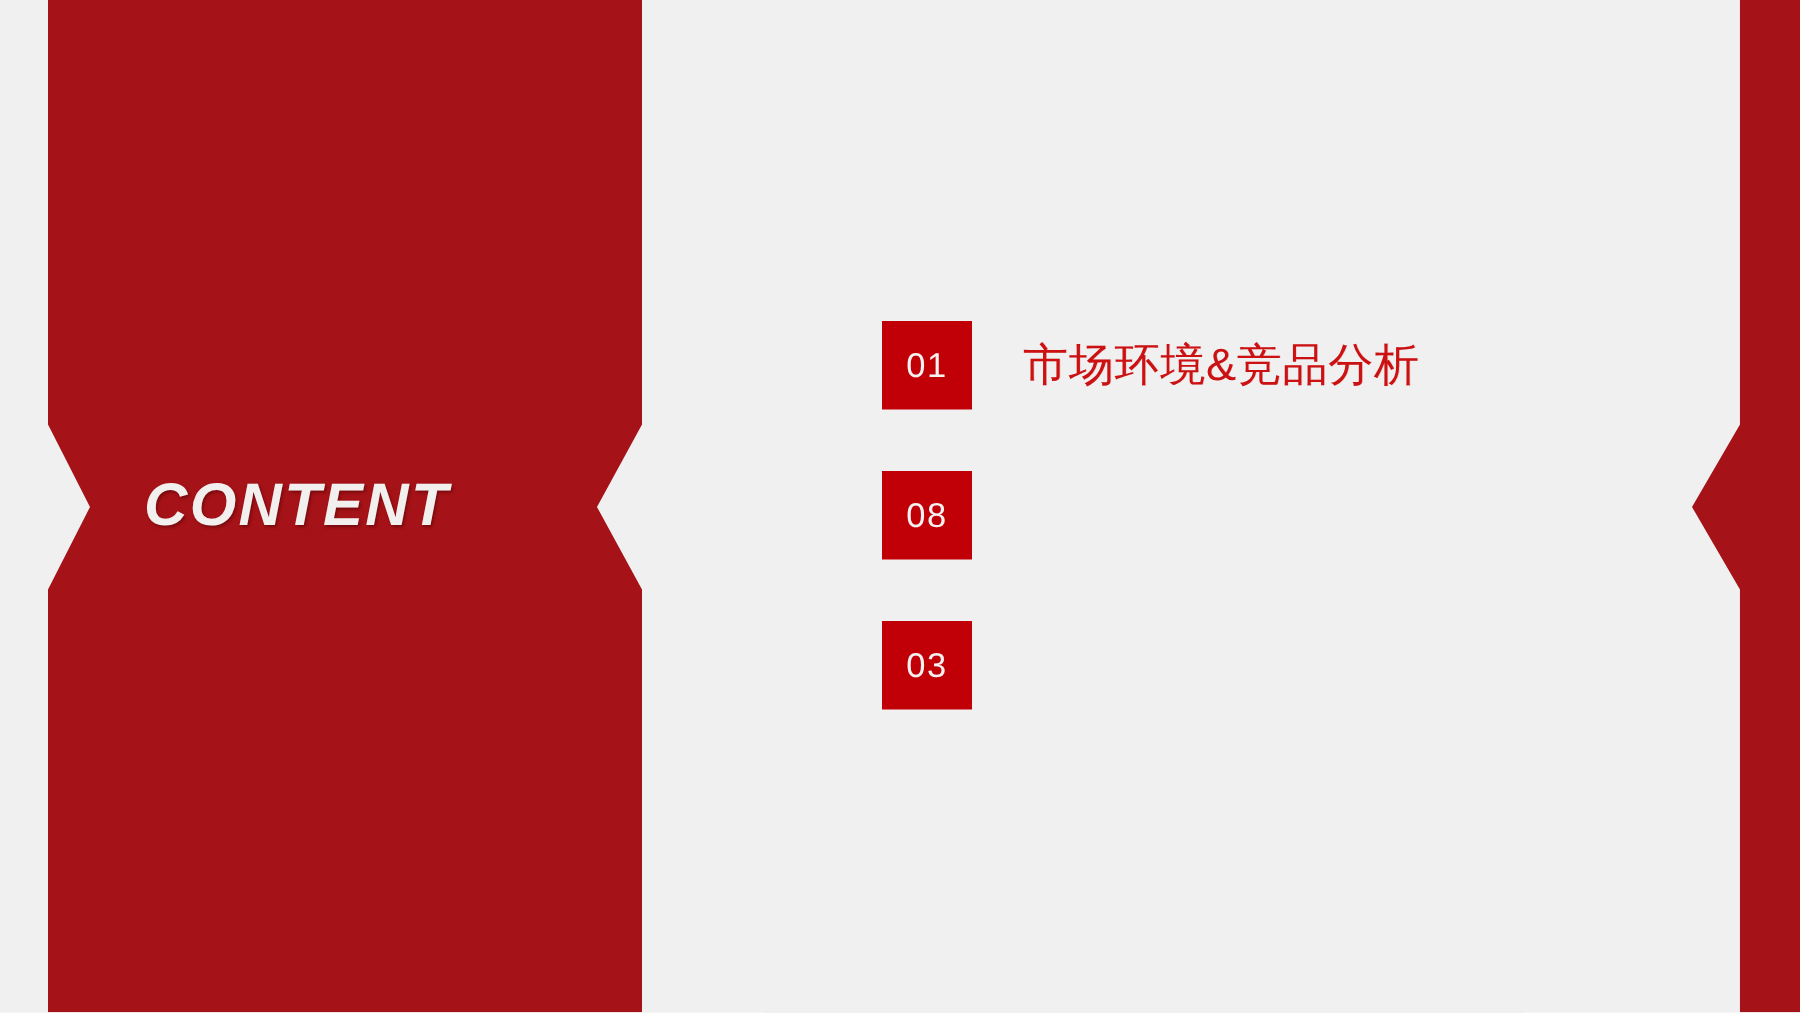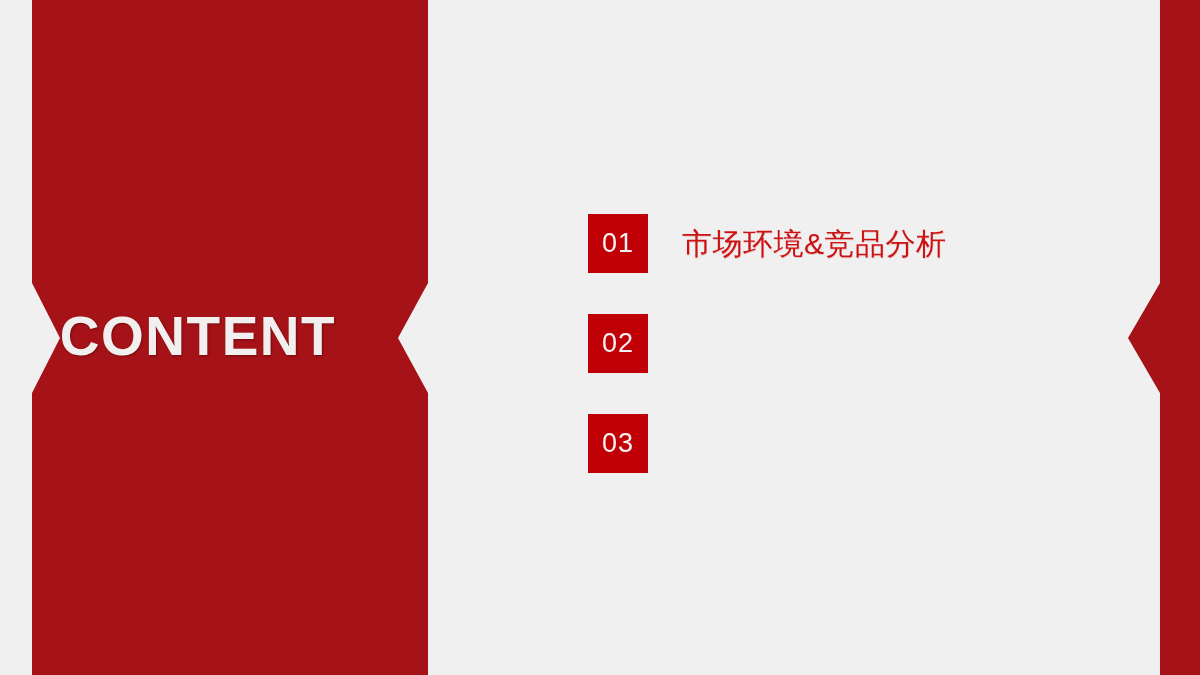--- a/index.html
+++ b/index.html
@@ -47,27 +47,28 @@
     left: 0;
     top: 0;
     width: 396px;
     height: 675px;
     display: flex;
     align-items: center;
     justify-content: center;
   }
   .content-word {
     color: #f2efef;
-    font-size: 55px;
+    font-size: 40px;
     font-weight: bold;
     letter-spacing: 1.5px;
     line-height: 1;
     text-shadow: 1px 1px 2px rgba(80, 6, 10, 0.55);
     transform: translateY(-1px);
     white-space: nowrap;
+    font-style: italic;
   }
 
   
   .right-panel {
     position: absolute;
     left: 1128px;
     top: 0;
     width: 72px;
     height: 675px;
     background: #a51217;
@@ -102,21 +103,21 @@
     width: 60px;
     height: 59px;
     background: #c00006;
     display: flex;
     align-items: center;
     justify-content: center;
     flex: none;
   }
   .agenda-number {
     color: #f6f2f2;
-    font-size: 27px;
+    font-size: 23px;
     font-weight: normal;
     letter-spacing: 1px;
     line-height: 1;
   }
   .agenda-label {
     margin-left: 34px;
     color: #cc1113;
     font-size: 30px;
     font-weight: normal;
     letter-spacing: 0.5px;
@@ -141,21 +142,21 @@
 
     <div class="agenda-row">
       <div class="agenda-number-box">
         <span class="agenda-number">01</span>
       </div>
       <span class="agenda-label">市场环境&amp;竞品分析</span>
     </div>
 
     <div class="agenda-row">
       <div class="agenda-number-box">
-        <span class="agenda-number">02</span>
+        <span class="agenda-number">08</span>
       </div>
     </div>
 
     <div class="agenda-row">
       <div class="agenda-number-box">
         <span class="agenda-number">03</span>
       </div>
     </div>
 
   </div>

